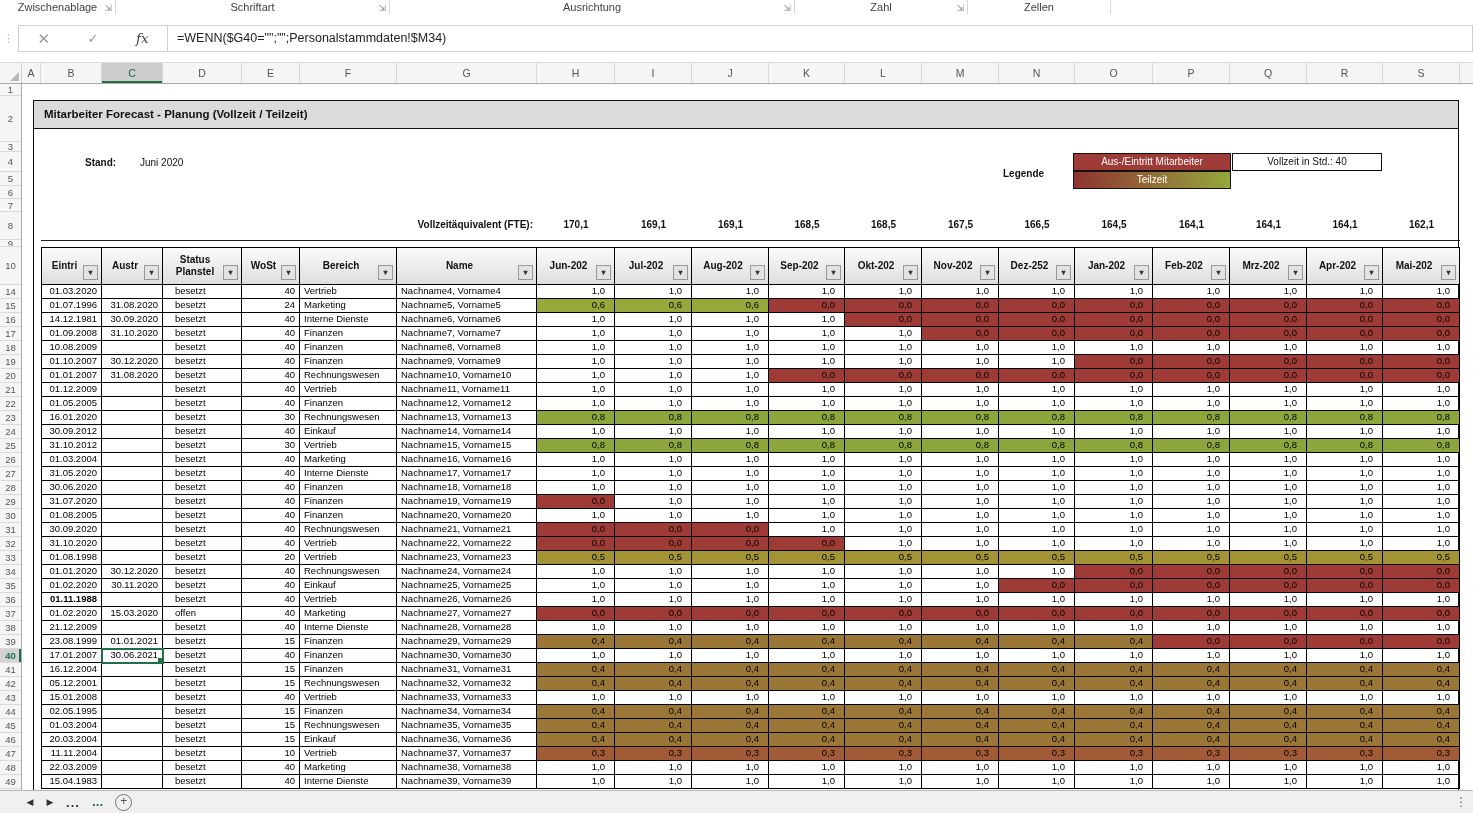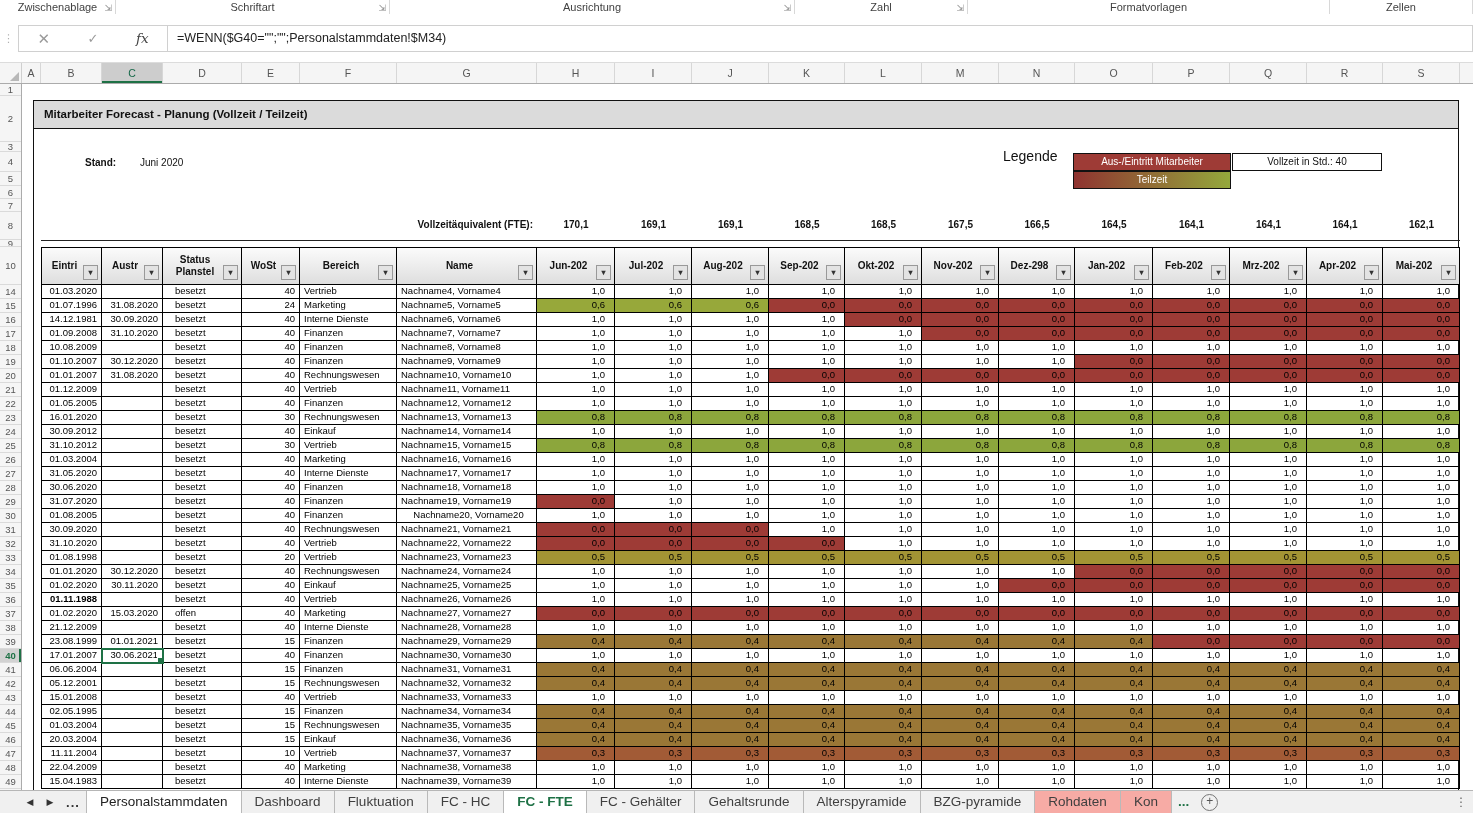--- a/index.html
+++ b/index.html
@@ -41,21 +41,21 @@
     font-size:9.5px;color:#555;overflow:hidden;cursor:pointer;}
   .grow.selrow{background:#d2d2d2;color:#1e7145;font-weight:bold;box-shadow:inset -2px 0 0 #1e7145;}
 
   
   .sheetbody{position:absolute;top:84px;left:22px;width:1451px;height:706px;background:#fff;overflow:hidden;}
   .frame{position:absolute;left:11px;top:16px;width:1426px;height:690px;border:1px solid #111;border-bottom:none;box-sizing:border-box;}
   .titlebar{height:28px;background:#dbdbdb;border-bottom:1px solid #111;box-sizing:border-box;
     font-size:11.5px;font-weight:bold;color:#111;line-height:27px;padding-left:10px;}
   .standlbl{position:absolute;left:63px;top:73px;font-size:10px;font-weight:bold;color:#111;}
   .standval{position:absolute;left:118px;top:73px;font-size:10px;color:#111;}
-  .legendlbl{position:absolute;left:981px;top:64px;font-size:14px;font-weight:normal;color:#111;}
+  .legendlbl{position:absolute;left:981px;top:84px;font-size:10px;font-weight:bold;color:#111;}
   .legbox{position:absolute;box-sizing:border-box;height:18px;border:1px solid #111;text-align:center;font-size:10px;line-height:16px;}
   .leg-red{left:1051px;top:69px;width:158px;color:#fff;}
   .leg-white{left:1210px;top:69px;width:150px;background:#fff;color:#111;}
   .leg-grad{left:1051px;top:87px;width:158px;color:#fff;}
   .ftelabel{position:absolute;left:280px;top:135px;width:231px;text-align:right;font-size:10px;font-weight:bold;color:#111;}
   .fteval{position:absolute;top:135px;text-align:center;font-size:10px;font-weight:bold;color:#111;}
   .fteline{position:absolute;left:19px;top:156px;width:1419px;border-top:1px solid #222;}
 
   
   .thead{position:absolute;left:19px;top:163px;height:38px;display:flex;}
@@ -112,23 +112,20 @@
         <span class="rlabel">Schriftart</span>
         <span class="launch">⇲</span>
       </div>
       <div class="rgroup" style="width: 405px;">
         <span class="rlabel">Ausrichtung</span>
         <span class="launch">⇲</span>
       </div>
       <div class="rgroup" style="width: 173px;">
         <span class="rlabel">Zahl</span>
         <span class="launch">⇲</span>
-      </div>
-      <div class="rgroup" style="width: 362px;">
-        <span class="rlabel">Formatvorlagen</span>
       </div>
       <div class="rgroup" style="width: 143px;">
         <span class="rlabel">Zellen</span>
       </div>
     </div>
 
   <div class="fbar">
     <div class="fdots">⋮</div>
     <div class="fbtns">
       <span class="fx-cancel">✕</span>
@@ -281,21 +278,21 @@
         </div>
         <div class="hcell" style="width: 77px;">
           <span>Okt-202</span>
           <span class="fbtn">▾</span>
         </div>
         <div class="hcell" style="width: 77px;">
           <span>Nov-202</span>
           <span class="fbtn">▾</span>
         </div>
         <div class="hcell" style="width: 76px;">
-          <span>Dez-298</span>
+          <span>Dez-252</span>
           <span class="fbtn">▾</span>
         </div>
         <div class="hcell" style="width: 78px;">
           <span>Jan-202</span>
           <span class="fbtn">▾</span>
         </div>
         <div class="hcell" style="width: 77px;">
           <span>Feb-202</span>
           <span class="fbtn">▾</span>
         </div>
@@ -632,21 +629,21 @@
           <div class="tcell val v10" style="width: 77px;">1,0</div>
           <div class="tcell val v10" style="width: 76px;">1,0</div>
           <div class="tcell val v10" style="width: 77px;">1,0</div>
         </div>
         <div class="trow">
           <div class="tcell al-r first" style="width: 61px;">01.08.2005</div>
           <div class="tcell al-r" style="width: 61px;"></div>
           <div class="tcell pad-l" style="width: 79px;">besetzt</div>
           <div class="tcell al-r" style="width: 58px;">40</div>
           <div class="tcell al-l" style="width: 97px;">Finanzen</div>
-          <div class="tcell al-l" style="width: 140px; text-align: center;">Nachname20, Vorname20</div>
+          <div class="tcell al-l" style="width: 140px;">Nachname20, Vorname20</div>
           <div class="tcell val v10" style="width: 78px;">1,0</div>
           <div class="tcell val v10" style="width: 77px;">1,0</div>
           <div class="tcell val v10" style="width: 77px;">1,0</div>
           <div class="tcell val v10" style="width: 76px;">1,0</div>
           <div class="tcell val v10" style="width: 77px;">1,0</div>
           <div class="tcell val v10" style="width: 77px;">1,0</div>
           <div class="tcell val v10" style="width: 76px;">1,0</div>
           <div class="tcell val v10" style="width: 78px;">1,0</div>
           <div class="tcell val v10" style="width: 77px;">1,0</div>
           <div class="tcell val v10" style="width: 77px;">1,0</div>
@@ -847,21 +844,21 @@
           <div class="tcell val v10" style="width: 77px;">1,0</div>
           <div class="tcell val v10" style="width: 77px;">1,0</div>
           <div class="tcell val v10" style="width: 76px;">1,0</div>
           <div class="tcell val v10" style="width: 78px;">1,0</div>
           <div class="tcell val v10" style="width: 77px;">1,0</div>
           <div class="tcell val v10" style="width: 77px;">1,0</div>
           <div class="tcell val v10" style="width: 76px;">1,0</div>
           <div class="tcell val v10" style="width: 77px;">1,0</div>
         </div>
         <div class="trow">
-          <div class="tcell al-r first" style="width: 61px;">06.06.2004</div>
+          <div class="tcell al-r first" style="width: 61px;">16.12.2004</div>
           <div class="tcell al-r" style="width: 61px;"></div>
           <div class="tcell pad-l" style="width: 79px;">besetzt</div>
           <div class="tcell al-r" style="width: 58px;">15</div>
           <div class="tcell al-l" style="width: 97px;">Finanzen</div>
           <div class="tcell al-l" style="width: 140px;">Nachname31, Vorname31</div>
           <div class="tcell val v04" style="width: 78px;">0,4</div>
           <div class="tcell val v04" style="width: 77px;">0,4</div>
           <div class="tcell val v04" style="width: 77px;">0,4</div>
           <div class="tcell val v04" style="width: 76px;">0,4</div>
           <div class="tcell val v04" style="width: 77px;">0,4</div>
@@ -987,21 +984,21 @@
           <div class="tcell val v03" style="width: 77px;">0,3</div>
           <div class="tcell val v03" style="width: 77px;">0,3</div>
           <div class="tcell val v03" style="width: 76px;">0,3</div>
           <div class="tcell val v03" style="width: 78px;">0,3</div>
           <div class="tcell val v03" style="width: 77px;">0,3</div>
           <div class="tcell val v03" style="width: 77px;">0,3</div>
           <div class="tcell val v03" style="width: 76px;">0,3</div>
           <div class="tcell val v03" style="width: 77px;">0,3</div>
         </div>
         <div class="trow">
-          <div class="tcell al-r first" style="width: 61px;">22.04.2009</div>
+          <div class="tcell al-r first" style="width: 61px;">22.03.2009</div>
           <div class="tcell al-r" style="width: 61px;"></div>
           <div class="tcell pad-l" style="width: 79px;">besetzt</div>
           <div class="tcell al-r" style="width: 58px;">40</div>
           <div class="tcell al-l" style="width: 97px;">Marketing</div>
           <div class="tcell al-l" style="width: 140px;">Nachname38, Vorname38</div>
           <div class="tcell val v10" style="width: 78px;">1,0</div>
           <div class="tcell val v10" style="width: 77px;">1,0</div>
           <div class="tcell val v10" style="width: 77px;">1,0</div>
           <div class="tcell val v10" style="width: 76px;">1,0</div>
           <div class="tcell val v10" style="width: 77px;">1,0</div>
@@ -1035,31 +1032,18 @@
         </div>
       </div>
   </div>
 
   <div class="tabbar">
     <div class="tnav">
       <span>◀</span>
       <span>▶</span>
       <span class="tdots">...</span>
     </div>
-    <div style="display:flex" id="tabs">
-        <div class="stab white">Personalstammdaten</div>
-        <div class="stab">Dashboard</div>
-        <div class="stab">Fluktuation</div>
-        <div class="stab">FC - HC</div>
-        <div class="stab active">FC - FTE</div>
-        <div class="stab">FC - Gehälter</div>
-        <div class="stab">Gehaltsrunde</div>
-        <div class="stab">Alterspyramide</div>
-        <div class="stab">BZG-pyramide</div>
-        <div class="stab pink">Rohdaten</div>
-        <div class="stab pink">Kon</div>
-      </div>
     <div class="tmore">...</div>
     <div class="addsheet">+</div>
     <div class="tbarend">⋮</div>
   </div>
 
 </div>
 
 </body></html>

